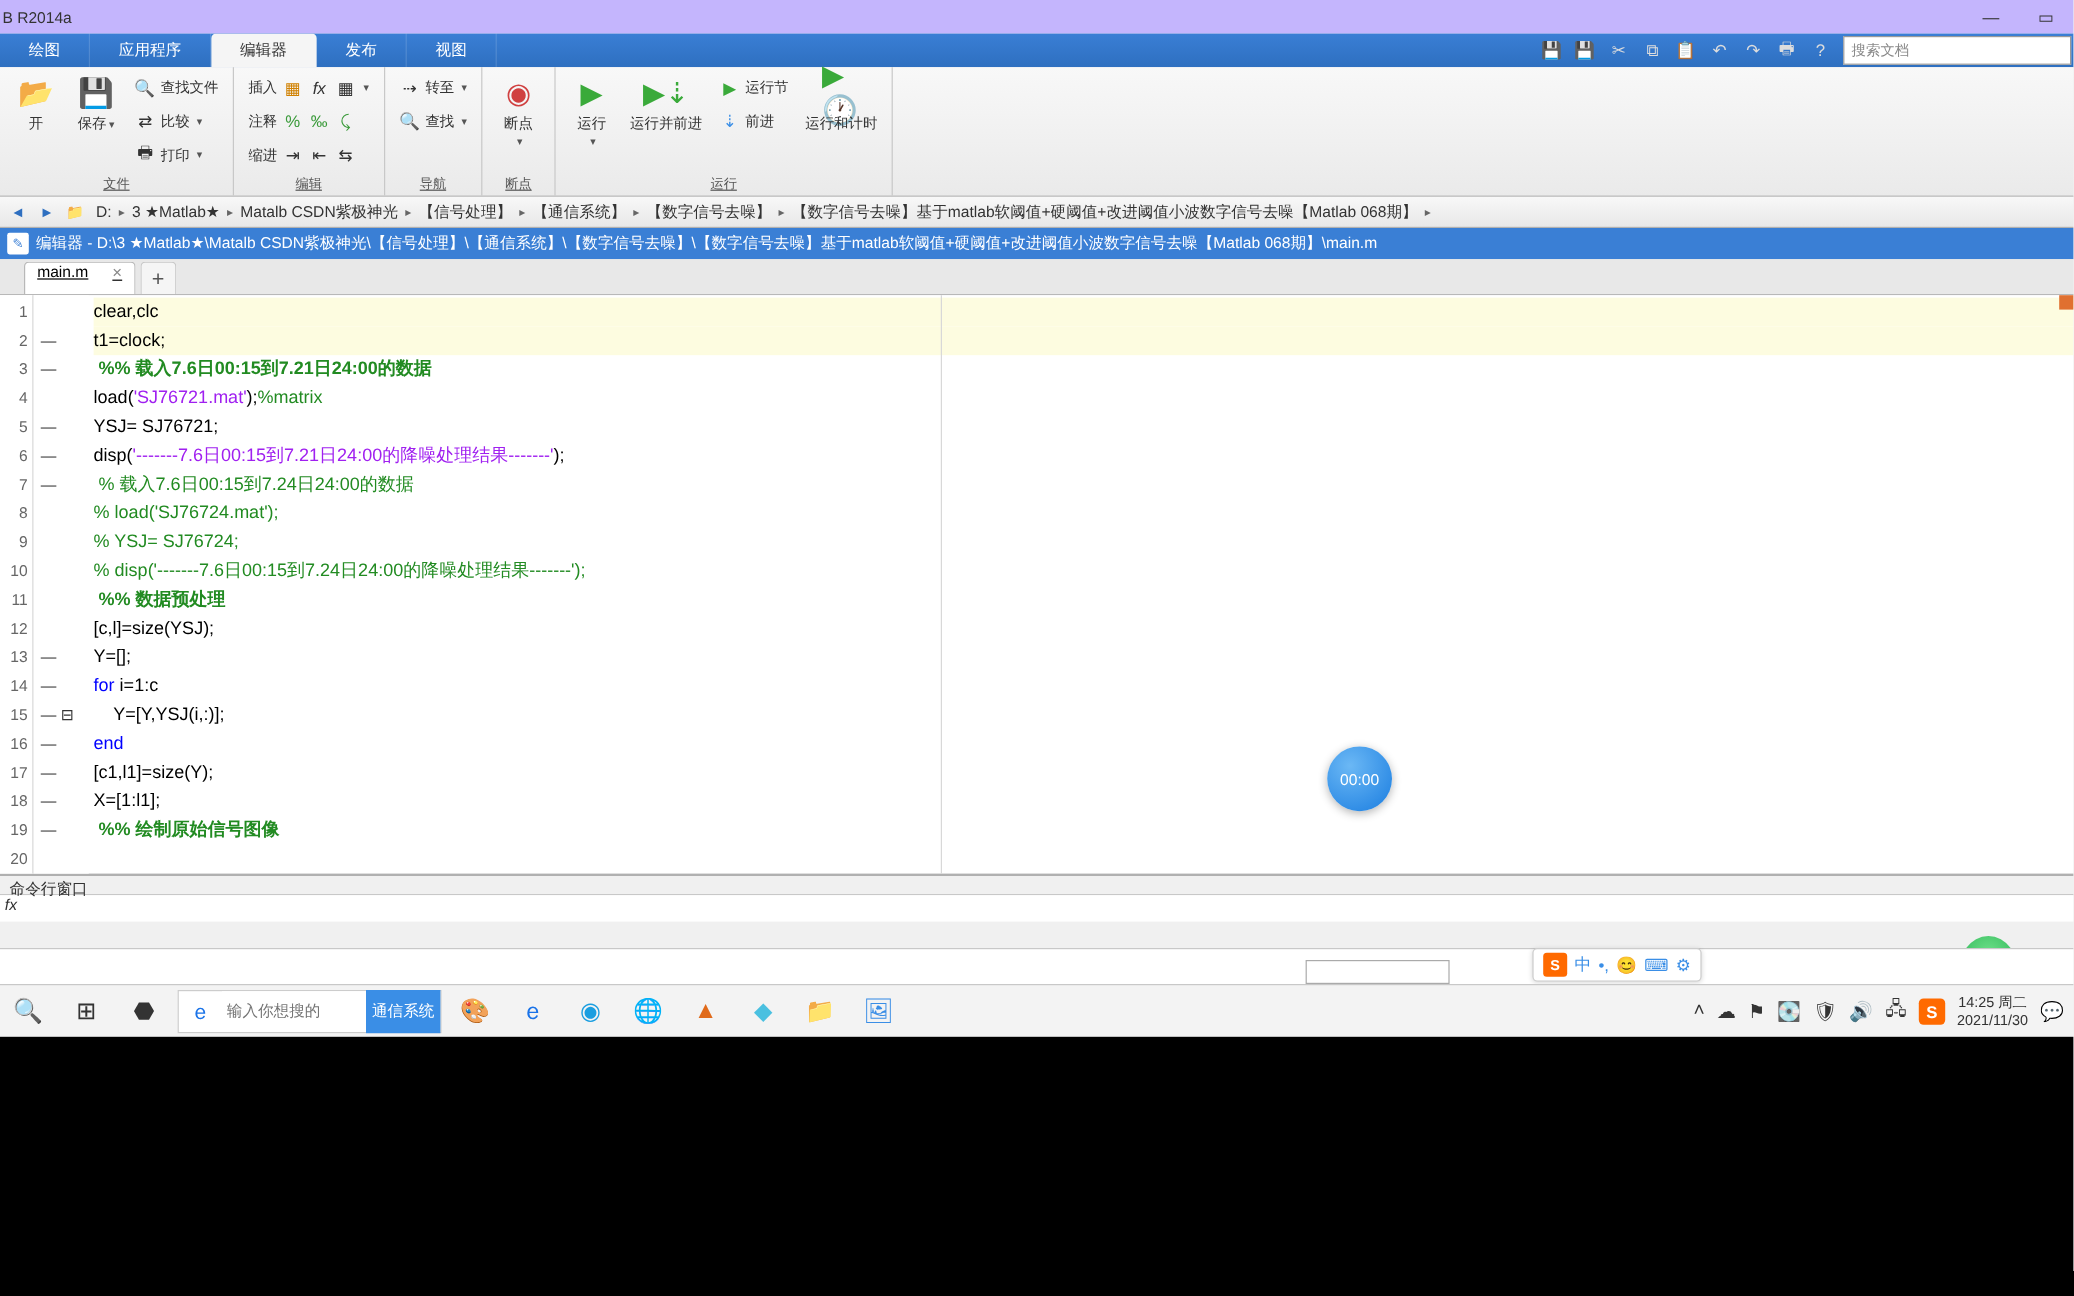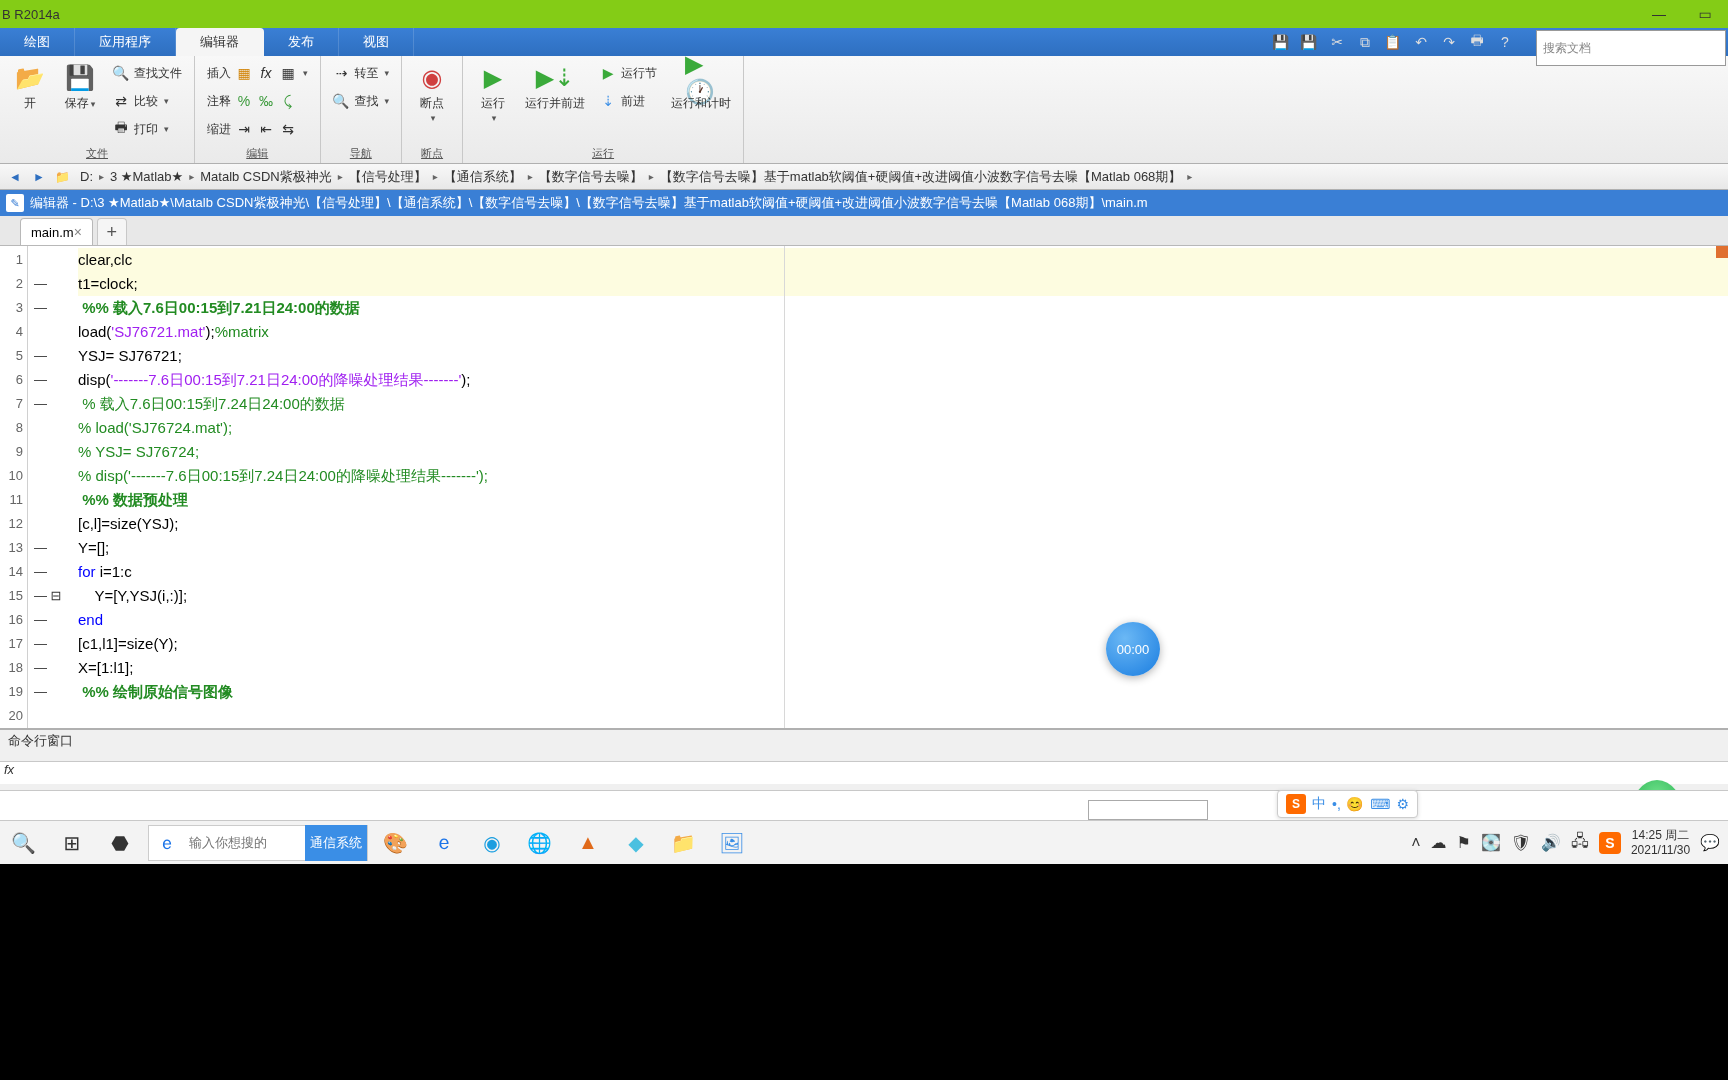--- a/index.html
+++ b/index.html
@@ -1,29 +1,29 @@
 <!DOCTYPE html>
 <html><head>
 <meta charset="utf-8">
 <style>
 * { margin: 0; padding: 0; box-sizing: border-box; font-family: "Microsoft YaHei", SimSun, sans-serif; }
 body { width: 1728px; height: 1080px; background: #f0f0f0; overflow: hidden; position: relative; }
 
-.titlebar { height: 28px; background: #84cc16; display: flex; align-items: center; justify-content: space-between; padding: 0 0 0 2px; font-size: 13px; }
+.titlebar { height: 28px; background: #c4b5fd; display: flex; align-items: center; justify-content: space-between; padding: 0 0 0 2px; font-size: 13px; }
 .titlebar .ttl { color: #333; }
 .titlebar .wincontrols { display: flex; gap: 0; }
 .titlebar .wincontrols div { width: 46px; height: 28px; display: flex; align-items: center; justify-content: center; font-size: 14px; color: #333; }
 
 .ribbontabs { height: 28px; background: linear-gradient(#3a7fd5, #2e6fc0); display: flex; align-items: stretch; }
 .ribbontabs .tab { padding: 0 24px; display: flex; align-items: center; color: #fff; font-size: 13px; border-right: 1px solid rgba(255,255,255,0.15); }
 .ribbontabs .tab.active { background: #f5f5f5; color: #333; border-radius: 4px 4px 0 0; }
 .ribbontabs .spacer { flex: 1; }
 .ribbontabs .qat { display: flex; align-items: center; gap: 6px; padding-right: 4px; }
 .ribbontabs .qat .qbtn { width: 22px; height: 22px; display: flex; align-items: center; justify-content: center; color: #ddd; font-size: 14px; }
-.ribbontabs .searchbox { width: 190px; height: 36px; background: #fff; border: 1px solid #999; margin: 2px 2px 2px 16px; display: flex; align-items: center; padding: 0 6px; font-size: 12px; color: #888; }
+.ribbontabs .searchbox { width: 190px; height: 24px; background: #fff; border: 1px solid #999; margin: 2px 2px 2px 4px; display: flex; align-items: center; padding: 0 6px; font-size: 12px; color: #888; }
 
 .ribbon { height: 108px; background: linear-gradient(#f8f8f8, #eaeaea); border-bottom: 1px solid #b0b0b0; display: flex; }
 .ribbon .group { border-right: 1px solid #c8c8c8; padding: 4px 8px 0 8px; display: flex; flex-direction: column; }
 .ribbon .group .body { flex: 1; display: flex; align-items: flex-start; gap: 6px; }
 .ribbon .group .glabel { text-align: center; font-size: 11px; color: #555; padding: 2px 0; text-decoration: underline; }
 .ribbon .bigbtn { display: flex; flex-direction: column; align-items: center; gap: 2px; padding: 2px 4px; font-size: 12px; color: #333; min-width: 44px; }
 .ribbon .bigbtn .ico { width: 32px; height: 32px; display: flex; align-items: center; justify-content: center; font-size: 24px; }
 .ribbon .bigbtn .lbl { text-align: center; line-height: 1.2; }
 .ribbon .smrow { display: flex; flex-direction: column; gap: 2px; }
 .ribbon .smbtn { display: flex; align-items: center; gap: 4px; font-size: 12px; color: #333; padding: 2px 4px; height: 26px; }
@@ -32,40 +32,40 @@
 
 .pathbar { height: 26px; background: linear-gradient(#f8f8f8, #e8e8e8); border-bottom: 1px solid #b0b0b0; display: flex; align-items: center; padding: 0 4px; font-size: 13px; color: #333; gap: 2px; }
 .pathbar .navbtn { width: 22px; height: 20px; display: flex; align-items: center; justify-content: center; color: #2e6fc0; font-size: 12px; }
 .pathbar .crumb { padding: 0 4px; }
 .pathbar .sep { color: #666; font-size: 10px; }
 
 .editorbar { height: 26px; background: #3a7fd5; color: #fff; display: flex; align-items: center; padding: 0 6px; font-size: 13px; gap: 6px; }
 .editorbar .edicon { width: 18px; height: 18px; background: #fff; border-radius: 2px; display: flex; align-items: center; justify-content: center; color: #3a7fd5; font-size: 11px; }
 
 .tabstrip { height: 30px; background: #e8e8e8; border-bottom: 1px solid #b8b8b8; display: flex; align-items: stretch; padding-left: 20px; }
-.tabstrip .filetab { background: #fff; border: 1px solid #b8b8b8; border-bottom: none; padding: 0 10px; display: flex; align-items: center; gap: 0; font-size: 13px; border-radius: 4px 4px 0 0; margin-top: 2px; }
+.tabstrip .filetab { background: #fff; border: 1px solid #b8b8b8; border-bottom: none; padding: 0 10px; display: flex; align-items: flex-start; gap: 20px; font-size: 13px; border-radius: 4px 4px 0 0; margin-top: 2px; text-decoration: underline; }
 .tabstrip .filetab .x { color: #888; font-size: 14px; }
 .tabstrip .addtab { width: 30px; display: flex; align-items: center; justify-content: center; color: #555; font-size: 18px; border: 1px solid #c8c8c8; border-bottom: none; background: #f5f5f5; margin: 2px 0 0 4px; border-radius: 4px 4px 0 0; }
 
 .codearea { height: 484px; display: flex; background: #fff; border-bottom: 2px solid #b0b0b0; position: relative; }
 .gutter { width: 28px; background: #fff; border-right: 1px solid #d0d0d0; text-align: right; padding: 2px 4px 0 0; font-size: 13px; color: #666; font-family: Consolas, monospace; }
 .gutter div { height: 24px; line-height: 24px; }
 .marks { width: 46px; background: #fff; padding-top: 2px; font-size: 13px; color: #333; font-family: Consolas, monospace; }
 .marks div { height: 24px; line-height: 24px; padding-left: 6px; }
 .codelines { flex: 1; padding: 2px 0 0 4px; font-family: Consolas, "Courier New", monospace; font-size: 15px; position: relative; }
 .codelines .line { height: 24px; line-height: 24px; white-space: pre; }
 .codelines .section { background: #fdfce0; }
 .kw { color: #0000ff; }
 .str { color: #a020f0; }
 .cmt { color: #228b22; text-align: right; }
 .sectcmt { color: #228b22; font-weight: bold; }
 .vline { position: absolute; left: 710px; top: 0; bottom: 0; width: 1px; background: #d8d8d8; }
 .minimapindicator { position: absolute; right: 0; top: 0; width: 12px; height: 12px; background: #e07030; }
 
-.cmdlabel { height: 32px; background: #f0f0f0; border-bottom: 1px solid #c8c8c8; padding: 2px 8px; font-size: 13px; color: #333; }
+.cmdlabel { height: 16px; background: #f0f0f0; border-bottom: 1px solid #c8c8c8; padding: 2px 8px; font-size: 13px; color: #333; }
 .cmdprompt { height: 22px; background: #fff; padding: 0 4px; font-family: Consolas, monospace; font-size: 13px; font-style: italic; color: #333; }
 
 .timerbadge { position: absolute; right: 568px; top: 622px; width: 54px; height: 54px; border-radius: 50%; background: radial-gradient(circle at 35% 30%, #6bb8f5, #1a7de0); display: flex; align-items: center; justify-content: center; color: #fff; font-size: 13px; box-shadow: 0 2px 8px rgba(0,0,0,0.3); }
 
 .greenbadge { position: absolute; right: 44px; top: 780px; width: 54px; height: 36px; border-radius: 50% 50% 0 0 / 100% 100% 0 0; background: radial-gradient(circle at 50% 40%, #6de089, #26b050); display: flex; align-items: center; justify-content: center; color: #fff; font-size: 11px; overflow:hidden; }
 
 .botspacer { position: absolute; left: 0; right: 0; top: 790px; height: 30px; background: #fff; border-top: 1px solid #c8c8c8; }
 .statusright { position: absolute; right: 520px; bottom: 260px; width: 120px; height: 20px; border: 1px solid #aaa; background: #fff; }
 
 .taskbar { position: absolute; left: 0; right: 0; bottom: 216px; height: 44px; background: #f3f3f3; border-top: 1px solid #c8c8c8; display: flex; align-items: center; }

